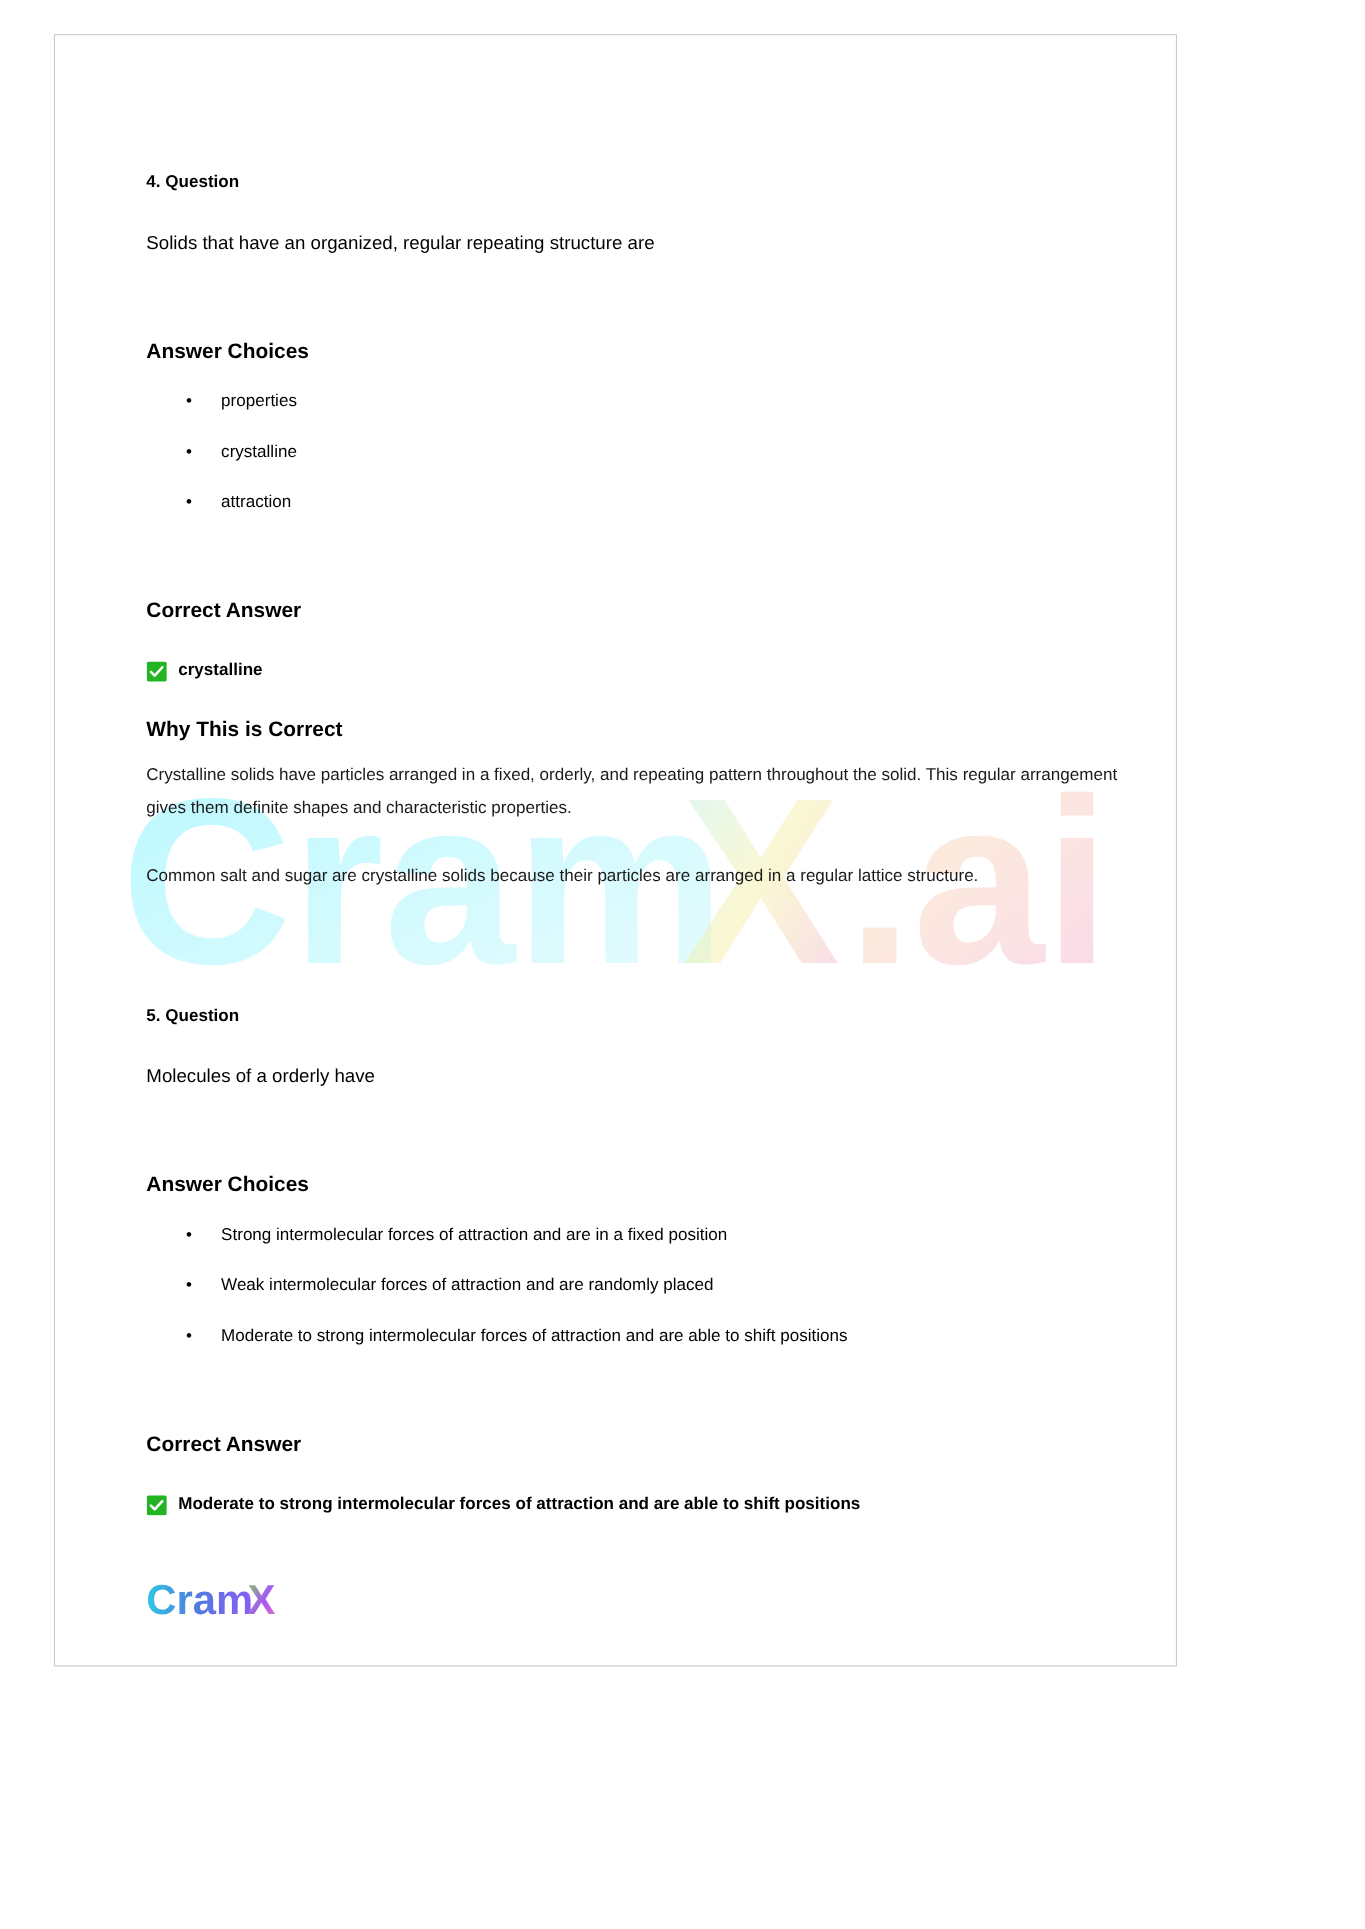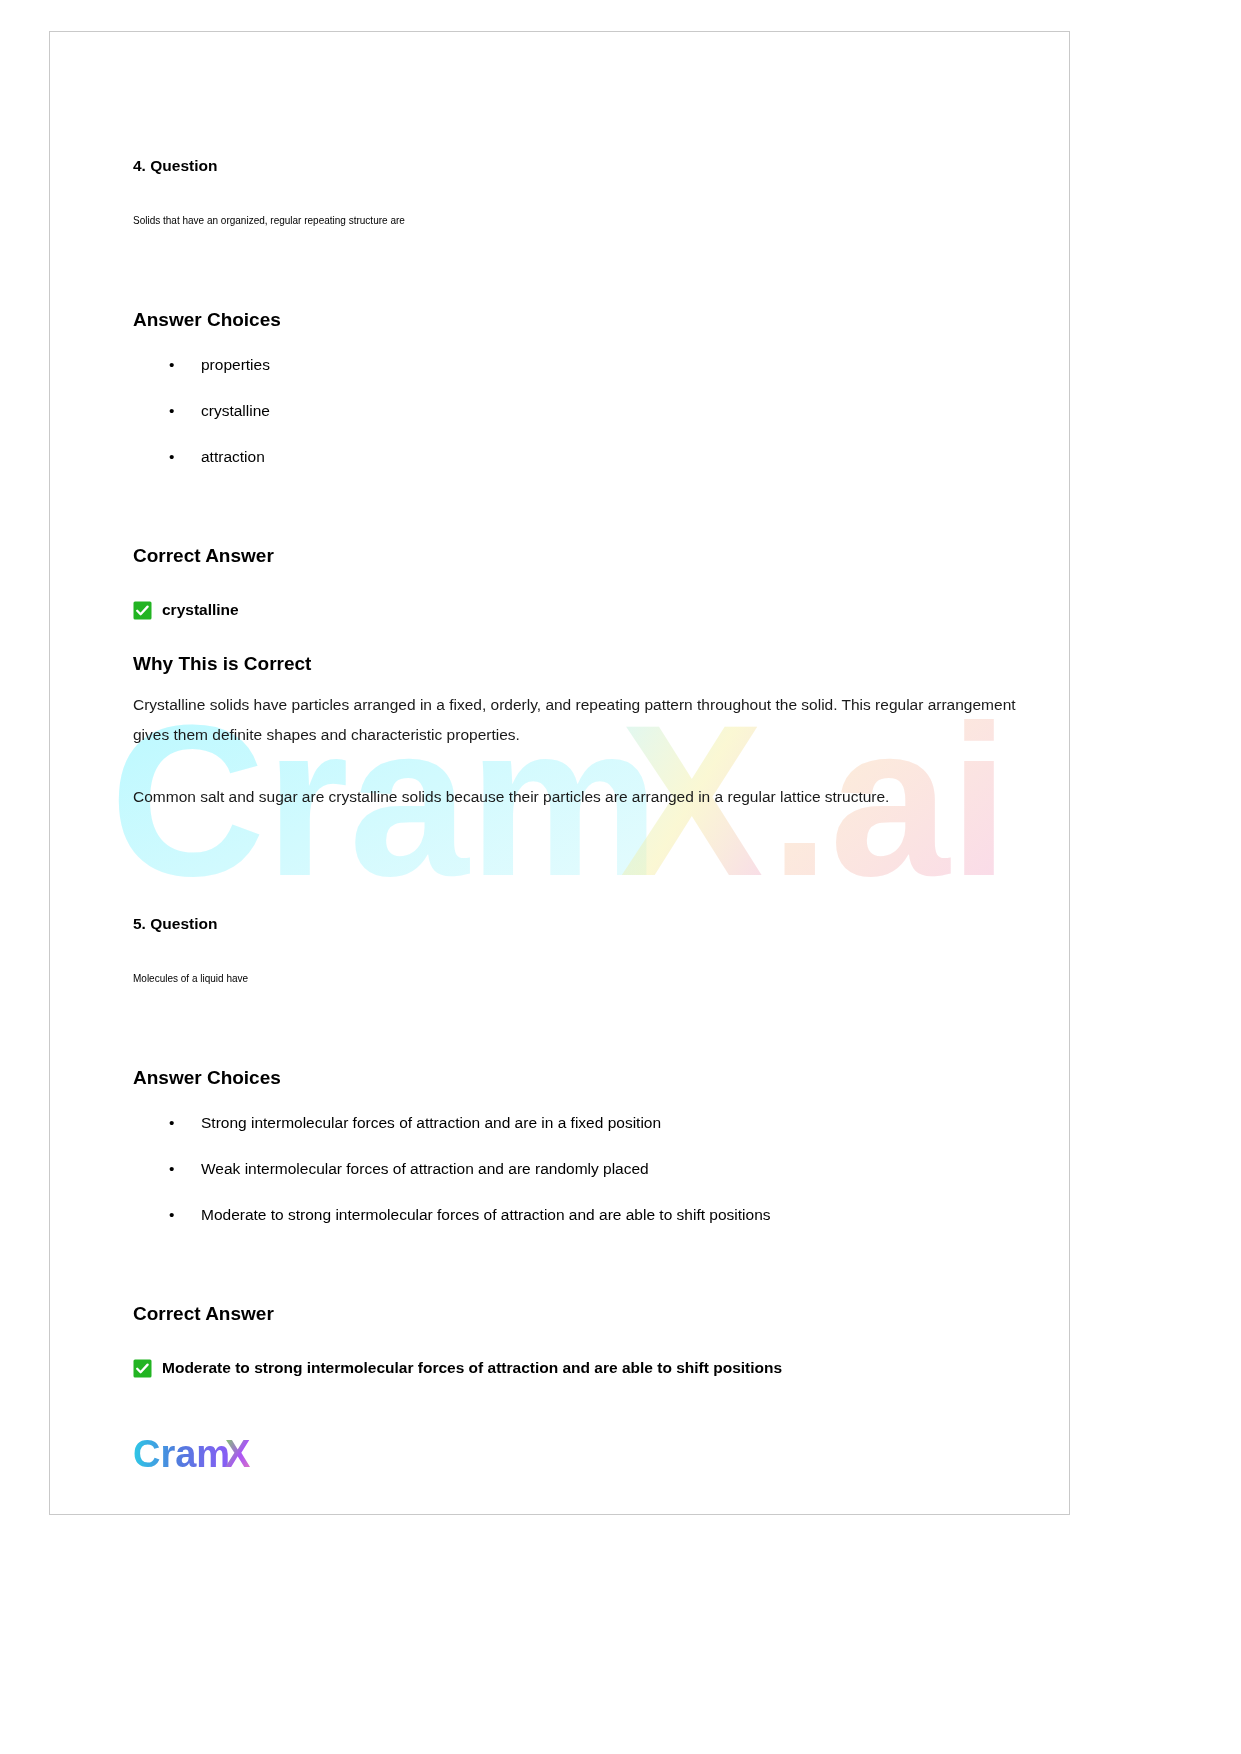--- a/index.html
+++ b/index.html
@@ -83,21 +83,21 @@
 
   .q-heading {
     font-size: 15.5px;
     font-weight: bold;
     color: #000000;
     margin: 0;
     padding: 0;
     line-height: 20px;
   }
   .q-text {
-    font-size: 10px;
+    font-size: 17px;
     color: #000000;
     line-height: 22px;
     margin: 0;
   }
   .section-label {
     font-size: 19px;
     font-weight: bold;
     color: #000000;
     line-height: 20px;
     margin: 0;
@@ -260,21 +260,21 @@
 
       <div class="spacer-xl"></div>
       <div class="spacer-sm"></div>
 
       <div class="block">
 
         <div class="q-heading">5. Question</div>
 
         <div class="spacer-md"></div>
 
-        <div class="q-text">Molecules of a liquid have</div>
+        <div class="q-text">Molecules of a orderly have</div>
 
         <div class="spacer-xl"></div>
 
         <div class="section-label">Answer Choices</div>
 
         <div class="spacer-sm"></div>
 
         <ul class="choices">
           <li class="choice-item">
             <span class="choice-bullet">•</span>

